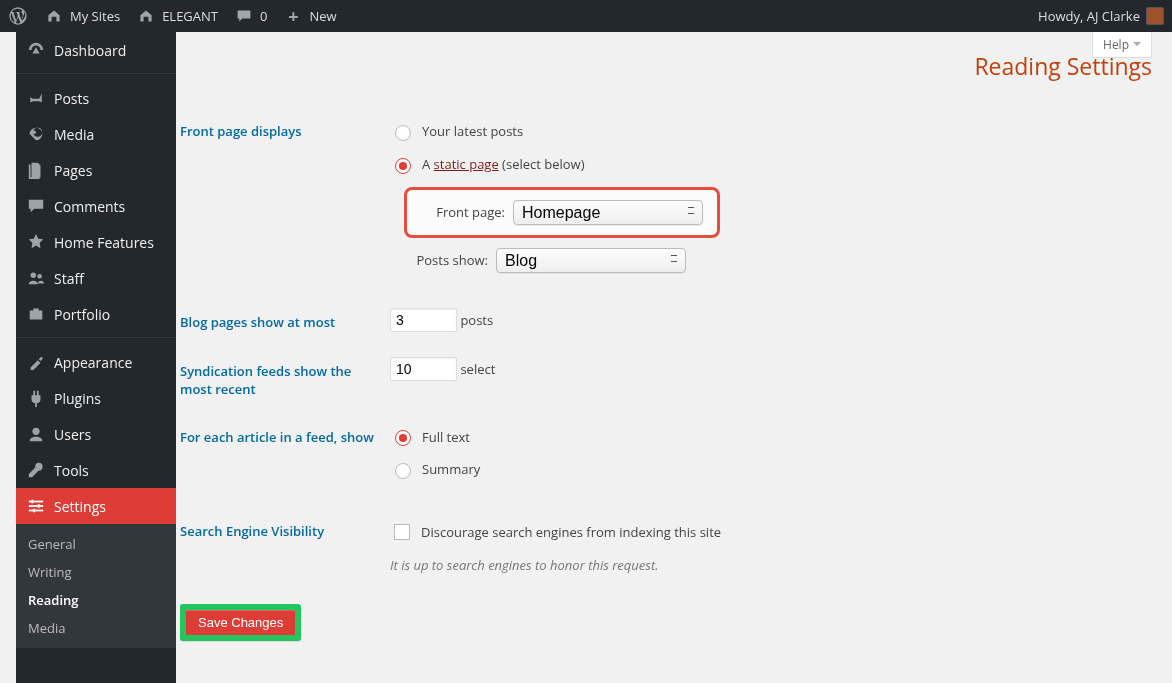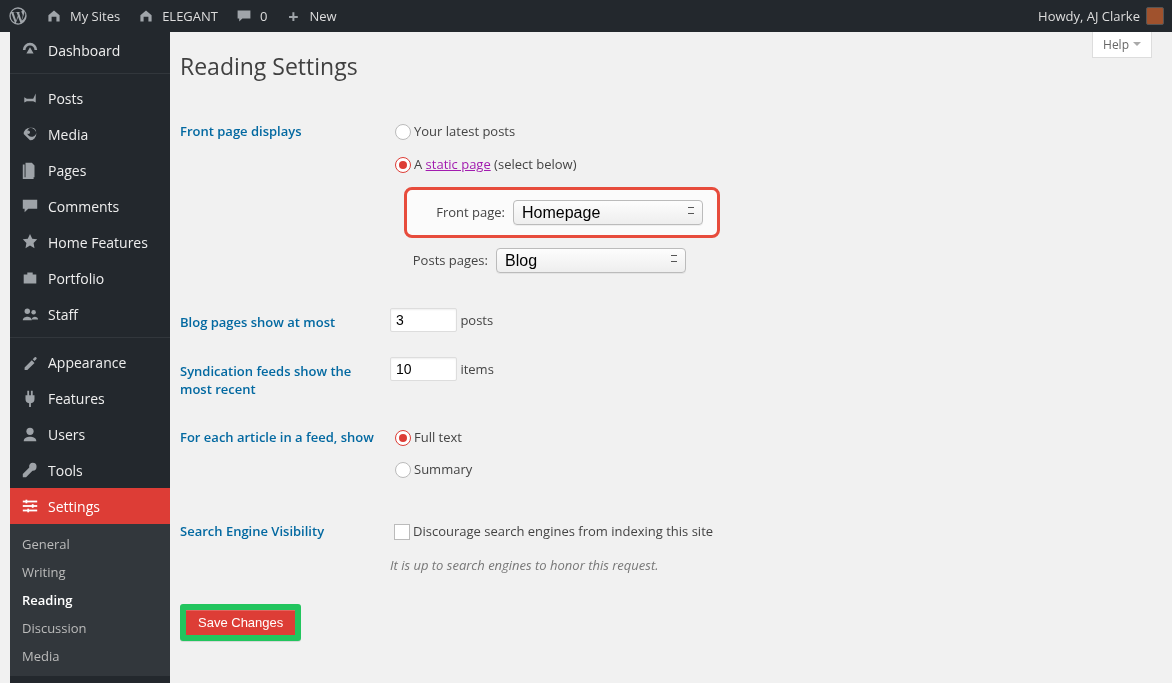--- a/index.html
+++ b/index.html
@@ -1,43 +1,43 @@
 <!DOCTYPE html>
 <html><head>
 <meta charset="utf-8">
 <style>
   html,body{margin:0;padding:0;font-family:"Open Sans","Helvetica Neue",Arial,sans-serif;font-size:13px;color:#444;background:#f1f1f1;}
-  a{color:#a21caf;text-decoration:underline;}
+  a{color:#7f1d1d;text-decoration:underline;}
   
   #adminbar{position:fixed;top:0;left:0;right:0;height:32px;background:#23282d;color:#eee;display:flex;align-items:center;font-size:13px;z-index:100;}
   #adminbar .ab-item{display:flex;align-items:center;gap:6px;padding:0 8px;height:32px;color:#ddd;cursor:pointer;justify-content:center;}
   #adminbar .spacer{flex:1;}
   #adminbar .avatar{width:16px;height:16px;background:#a0522d;border:1px solid #555;border-radius:2px;}
   .ab-icon{width:20px;height:20px;display:inline-flex;align-items:center;justify-content:center;fill:#a0a5aa;color:#a0a5aa;}
   
-  #sidebar{position:fixed;top:32px;bottom:0;left:10px;width:160px;background:#23282d;color:#eee;overflow:auto;}
+  #sidebar{position:fixed;top:32px;bottom:0;left:16px;width:160px;background:#23282d;color:#eee;overflow:auto;}
   .menu-item{display:flex;align-items:center;gap:8px;padding:8px 10px;color:#eee;font-size:14px;cursor:pointer;}
   .menu-item.current{background:#dd3d36;color:#fff;position:relative;font-weight:400;}
   .menu-item.current::after{content:"";position:absolute;right:-8px;top:50%;margin-top:-8px;border:8px solid transparent;border-right-color:#f1f1f1;}
   .menu-sep{height:5px;border-bottom:1px solid #32373c;margin:0 0 6px 0;}
   .menu-icon{width:20px;height:20px;fill:#9ea3a8;display:inline-flex;align-items:center;justify-content:center;flex:0 0 20px;}
   .menu-item.current .menu-icon{fill:#fff;}
   .submenu{background:#32373c;padding:6px 0;}
   .submenu .sub-item{padding:5px 12px;color:#bbb;font-size:13px;cursor:pointer;}
   .submenu .sub-item.current{color:#fff;font-weight:600;}
   
   #content{margin-left:160px;padding:40px 20px 20px 20px;}
-  h1.page-title{font-size:23px;font-weight:400;margin:10px 0 25px 0;color:#404040;}
+  h1.page-title{font-size:23px;font-weight:400;margin:10px 0 25px 0;color:#c2410c;text-align:right;}
   .form-table{border-collapse:collapse;width:100%;max-width:900px;}
   .form-table th{width:200px;text-align:left;vertical-align:top;padding:15px 10px 15px 0;font-weight:600;color:#0369a1;}
   .form-table td{padding:10px 10px 15px 0;vertical-align:top;line-height:1.6;}
   .description{color:#777;font-style:italic;}
   input[type=text],input[type=number]{border:1px solid #ddd;background:#fff;padding:3px 5px;border-radius:2px;box-shadow:inset 0 1px 2px rgba(0,0,0,.07);font-size:14px;}
   input.small-text{width:55px;}
-  .radio-row,.check-row{display:flex;align-items:flex-start;margin:4px 0 12px 0;}
+  .radio-row,.check-row{display:flex;align-items:center;gap:8px;margin:4px 0 12px 0;}
   .wp-radio{appearance:none;-webkit-appearance:none;width:16px;height:16px;border:1px solid #bbb;border-radius:50%;position:relative;cursor:pointer;background:#fff;}
   .wp-radio:checked{border-color:#dd3d36;}
   .wp-radio:checked::after{content:"";position:absolute;top:3px;left:3px;width:8px;height:8px;background:#dd3d36;border-radius:50%;}
   .wp-check{width:16px;height:16px;border:1px solid #bbb;background:#fff;appearance:none;-webkit-appearance:none;cursor:pointer;}
   .wp-check:checked::after{content:"✔";display:block;text-align:center;line-height:14px;color:#dd3d36;}
   .sel-wrap{display:inline-block;position:relative;}
   select.wp-select{appearance:none;-webkit-appearance:none;border:1px solid #bbb;border-radius:4px;background:linear-gradient(#fdfdfd,#eee);padding:3px 26px 3px 8px;font-size:16px;min-width:190px;box-shadow:0 1px 0 rgba(0,0,0,.05);}
   .sel-wrap::after{content:"";position:absolute;right:6px;top:4px;width:12px;height:14px;background:
      linear-gradient(#555,#555) center 3px/6px 1px no-repeat,
      linear-gradient(#555,#555) center 9px/6px 1px no-repeat;
@@ -150,51 +150,51 @@
         <span class="menu-icon">
           <svg viewBox="0 0 20 20" width="18" height="18">
             <path d="M10 1l2.5 5.5L18 7l-4 4 1 6-5-3-5 3 1-6L2 7l5.5-.5z"></path>
           </svg>
         </span>
         <span>Home Features</span>
       </div>
       <div class="menu-item">
         <span class="menu-icon">
           <svg viewBox="0 0 20 20" width="18" height="18">
-            <path d="M3 6h14v10H3zM7 4h6v2H7z"></path>
-          </svg>
-        </span>
-        <span>Portfolio</span>
-      </div>
-      <div class="menu-item">
-        <span class="menu-icon">
-          <svg viewBox="0 0 20 20" width="18" height="18">
             <circle cx="7" cy="7" r="3"></circle>
             <circle cx="14" cy="8" r="2.5"></circle>
             <path d="M2 17c0-3 3-4 5-4s5 1 5 4zm10-1c0-2 2-3 3.5-3s3.5 1 3.5 3z"></path>
           </svg>
         </span>
         <span>Staff</span>
       </div>
+      <div class="menu-item">
+        <span class="menu-icon">
+          <svg viewBox="0 0 20 20" width="18" height="18">
+            <path d="M3 6h14v10H3zM7 4h6v2H7z"></path>
+          </svg>
+        </span>
+        <span>Portfolio</span>
+      </div>
       <div class="menu-sep"></div>
       <div class="menu-item">
         <span class="menu-icon">
           <svg viewBox="0 0 20 20" width="18" height="18">
             <path d="M4 16l8-8 3 3-8 8H4zm9-9l2-2c1-1 2 0 2 0s1 1 0 2l-2 2z"></path>
           </svg>
         </span>
         <span>Appearance</span>
       </div>
       <div class="menu-item">
         <span class="menu-icon">
           <svg viewBox="0 0 20 20" width="18" height="18">
             <path d="M7 2v5H5v4a5 5 0 0 0 4 4.9V20h2v-4.1A5 5 0 0 0 15 11V7h-2V2h-2v5H9V2z"></path>
           </svg>
         </span>
-        <span>Features</span>
+        <span>Plugins</span>
       </div>
       <div class="menu-item">
         <span class="menu-icon">
           <svg viewBox="0 0 20 20" width="18" height="18">
             <circle cx="10" cy="7" r="4"></circle>
             <path d="M3 18c0-4 4-5 7-5s7 1 7 5z"></path>
           </svg>
         </span>
         <span>Users</span>
       </div>
@@ -216,21 +216,20 @@
             <rect x="12" y="8" width="2" height="4"></rect>
             <rect x="7" y="13" width="2" height="4"></rect>
           </svg>
         </span>
         <span>Settings</span>
       </div>
       <div class="submenu">
         <div class="sub-item">General</div>
         <div class="sub-item">Writing</div>
         <div class="sub-item current">Reading</div>
-        <div class="sub-item">Discussion</div>
         <div class="sub-item">Media</div>
       </div>
     </div>
 </div>
 
 <div id="content">
   <h1 class="page-title">Reading Settings</h1>
 
   <table class="form-table">
 
@@ -254,21 +253,21 @@
             <label>Front page:</label>
             <span class="sel-wrap">
               <select class="wp-select">
                 <option>Homepage</option>
               </select>
             </span>
           </span>
         </div>
 
         <div class="page-select-row">
-          <label>Posts pages:</label>
+          <label>Posts show:</label>
           <span class="sel-wrap">
             <select class="wp-select">
               <option>Blog</option>
             </select>
           </span>
         </div>
       </td>
     </tr>
 
     <tr>
@@ -276,21 +275,21 @@
       <td>
         <input type="text" class="small-text" value="3" style="">
         <span>posts</span>
       </td>
     </tr>
 
     <tr>
       <th>Syndication feeds show the most recent</th>
       <td>
         <input type="text" class="small-text" value="10" style="">
-        <span>items</span>
+        <span>select</span>
       </td>
     </tr>
 
     <tr>
       <th>For each article in a feed, show</th>
       <td>
         <div class="radio-row">
           <input type="radio" class="wp-radio" name="feed" checked="" style="">
           <span>Full text</span>
         </div>

